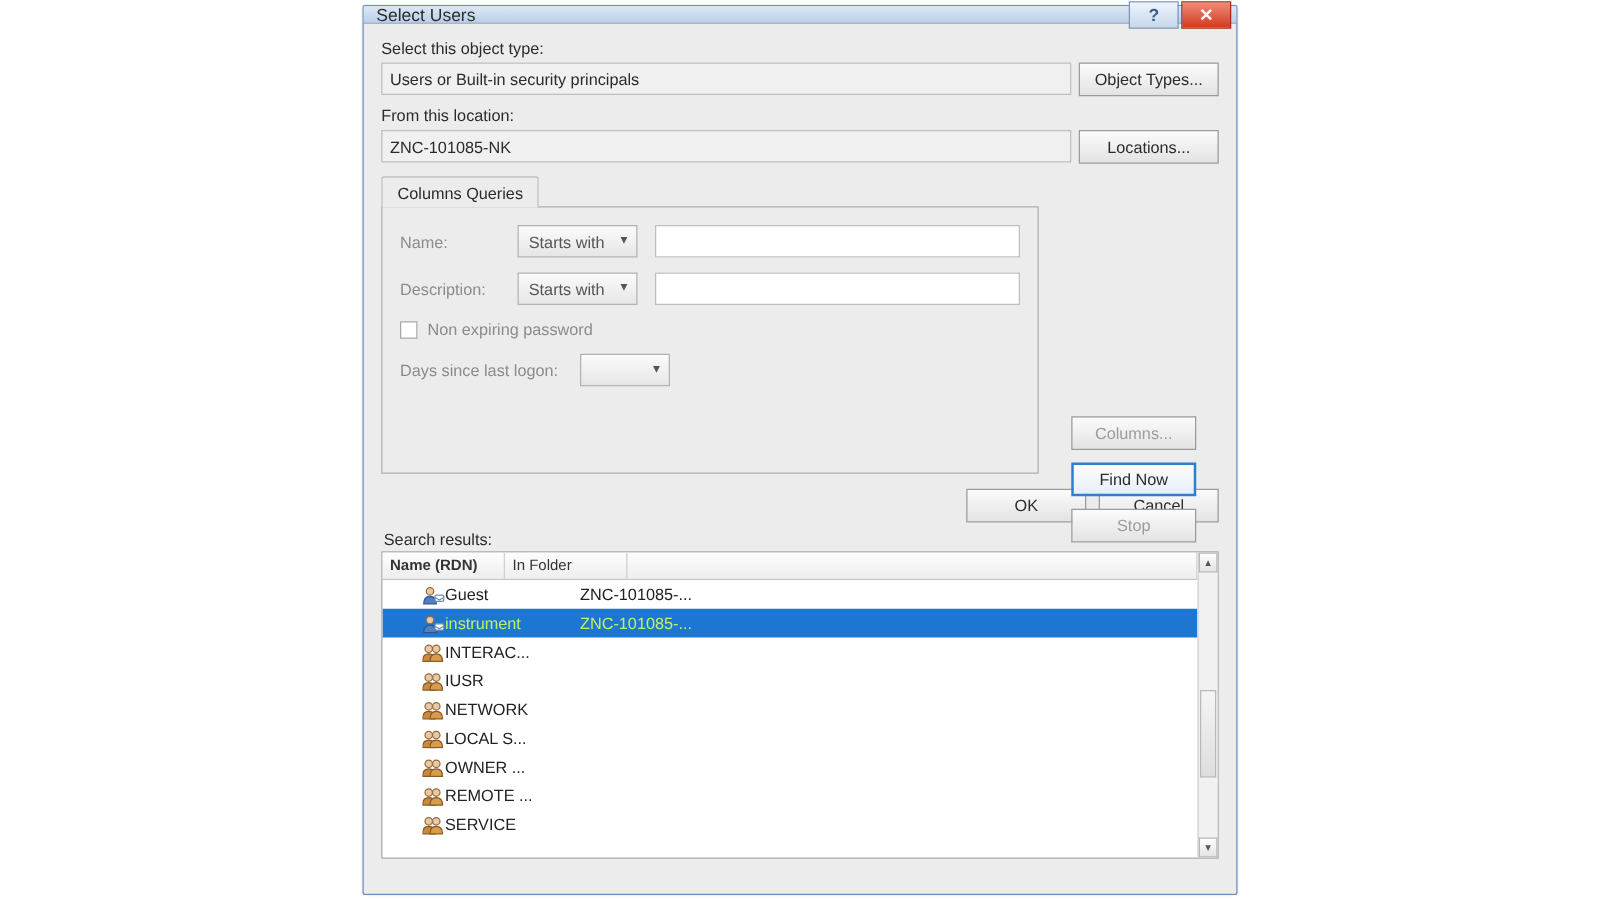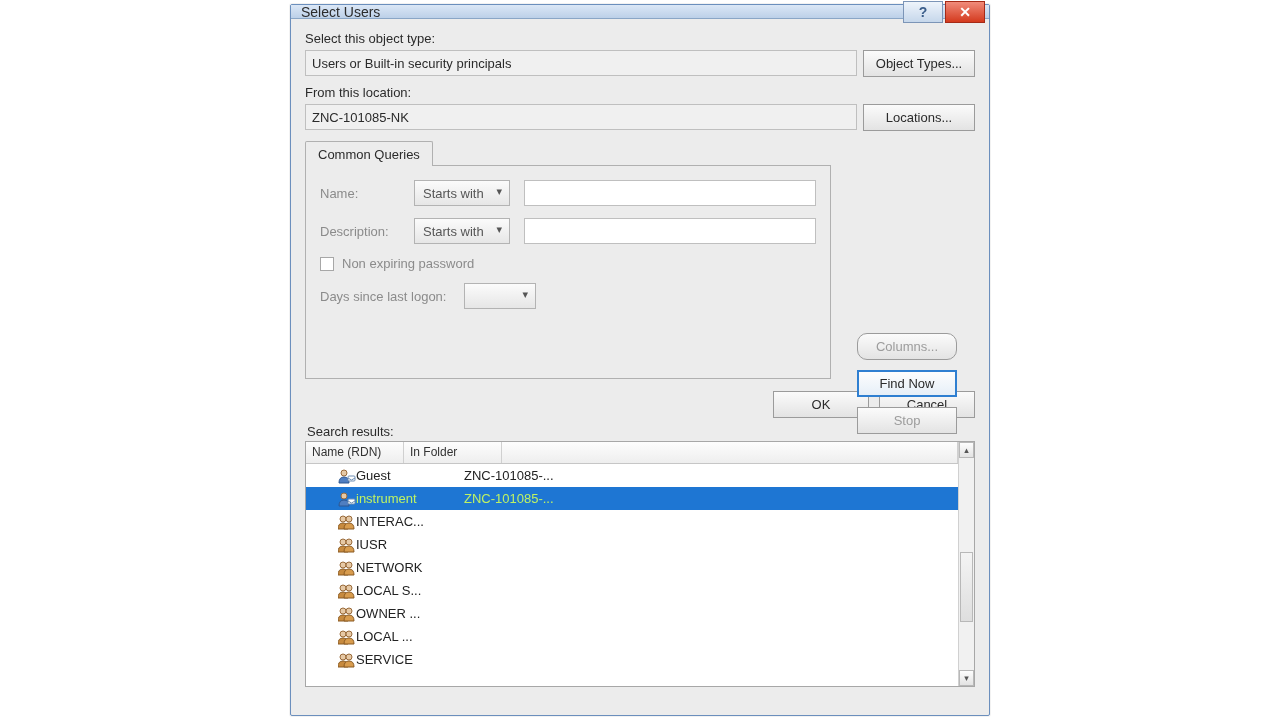--- a/index.html
+++ b/index.html
@@ -82,21 +82,21 @@
     display:flex;
   }
   .grid-main { flex:1; overflow:hidden; }
   .grid-head {
     display:flex; height:22px; background:linear-gradient(#fdfdfd,#eee);
     border-bottom:1px solid #c6c6c6; font-size:12px; color:#333;
   }
   .gh {
     padding:3px 6px; border-right:1px solid #d0d0d0;
   }
-  .gh.c1 { width:98px; }
+  .gh.c1 { width:98px;font-weight:bold; }
   .gh.c2 { width:98px; }
   .gh.c3 { flex:1; }
   .grid-body { }
   .grow { display:flex; height:23px; align-items:center; font-size:13px; color:#222; }
   .grow.sel { background:#1e76d3; color:#bef264; }
   .gc { padding:0 4px; display:flex; align-items:center; gap:0; white-space:nowrap; overflow:hidden; text-overflow:ellipsis;margin-left:28px; }
   .gc.c1 { width:98px; }
   .gc.c2 { width:98px; }
   .gc.c3 { flex:1; }
   .uicon { width:18px; height:16px; display:inline-flex; align-items:center; justify-content:center; flex-shrink:0; }
@@ -136,21 +136,21 @@
       <button class="btn">Object Types...</button>
     </div>
 
     <span class="lbl">From this location:</span>
     <div class="row">
       <input class="txt readonly" readonly="" value="ZNC-101085-NK" style="">
       <button class="btn">Locations...</button>
     </div>
 
     <div class="queries-group">
-      <span class="tab">Common Queries</span>
+      <span class="tab">Columns Queries</span>
       <div class="panel">
         <div class="prow">
           <span class="plabel">Name:</span>
           <span class="dropdown">
               <span>Starts with</span>
             </span>
           <input class="pinput" style="">
         </div>
         <div class="prow">
           <span class="plabel">Description:</span>
@@ -163,21 +163,21 @@
           <span class="box"></span>
           <span>Non expiring password</span>
         </div>
         <div class="prow" style="margin-top:12px;">
           <span class="plabel" style="width:130px;">Days since last logon:</span>
           <span class="dropdown empty"></span>
         </div>
       </div>
 
       <div class="side-col">
-        <button class="btn disabled" style="min-width:100px;border-radius:10px;">Columns...</button>
+        <button class="btn disabled" style="min-width:100px;">Columns...</button>
         <button class="btn primary" style="min-width:100px;">Find Now</button>
         <button class="btn disabled" style="min-width:100px;">Stop</button>
         <span class="search-icon">
           <svg width="28" height="22" viewBox="0 0 28 22">
             <path d="M2 8 L10 8 L12 6 L24 6 L24 18 L2 18 Z" fill="#e8c46a" stroke="#b38a2c"></path>
             <circle cx="10" cy="8" r="5" fill="none" stroke="#5a768f" stroke-width="2"></circle>
             <line x1="14" y1="12" x2="19" y2="17" stroke="#5a768f" stroke-width="2"></line>
           </svg>
         </span>
       </div>
@@ -306,21 +306,21 @@
             <div class="grow">
               <div class="gc c1">
                 <span class="uicon">
   <svg width="18" height="16" viewBox="0 0 18 16">
     <circle cx="5" cy="5" r="3" fill="#e6c9a6" stroke="#9a6b3a"></circle>
     <circle cx="11" cy="5" r="3" fill="#e6c9a6" stroke="#9a6b3a"></circle>
     <path d="M0 15 Q0 9 5 9 Q10 9 10 15 Z" fill="#c78a3e" stroke="#8a5a22"></path>
     <path d="M6 15 Q6 9 11 9 Q16 9 16 15 Z" fill="#d89c4e" stroke="#8a5a22"></path>
   </svg>
 </span>
-                <span>LOCAL ...</span>
+                <span>REMOTE ...</span>
               </div>
               <div class="gc c2"></div>
               <div class="gc c3"></div>
             </div>
             <div class="grow">
               <div class="gc c1">
                 <span class="uicon">
   <svg width="18" height="16" viewBox="0 0 18 16">
     <circle cx="5" cy="5" r="3" fill="#e6c9a6" stroke="#9a6b3a"></circle>
     <circle cx="11" cy="5" r="3" fill="#e6c9a6" stroke="#9a6b3a"></circle>

